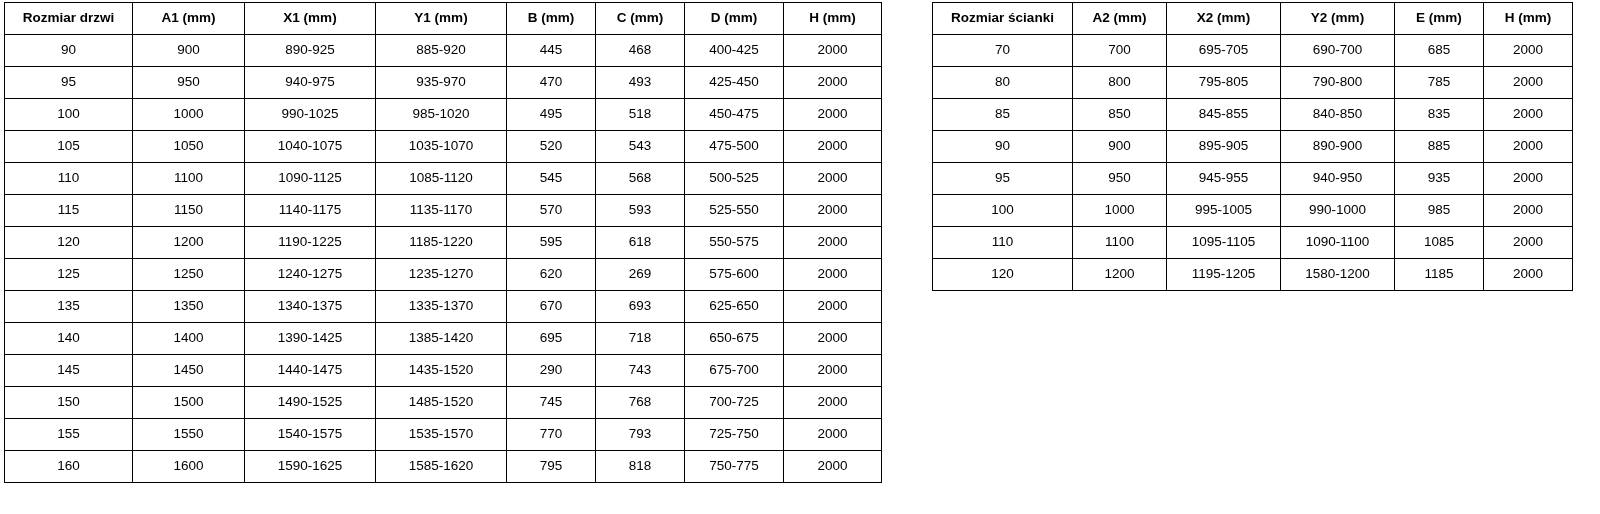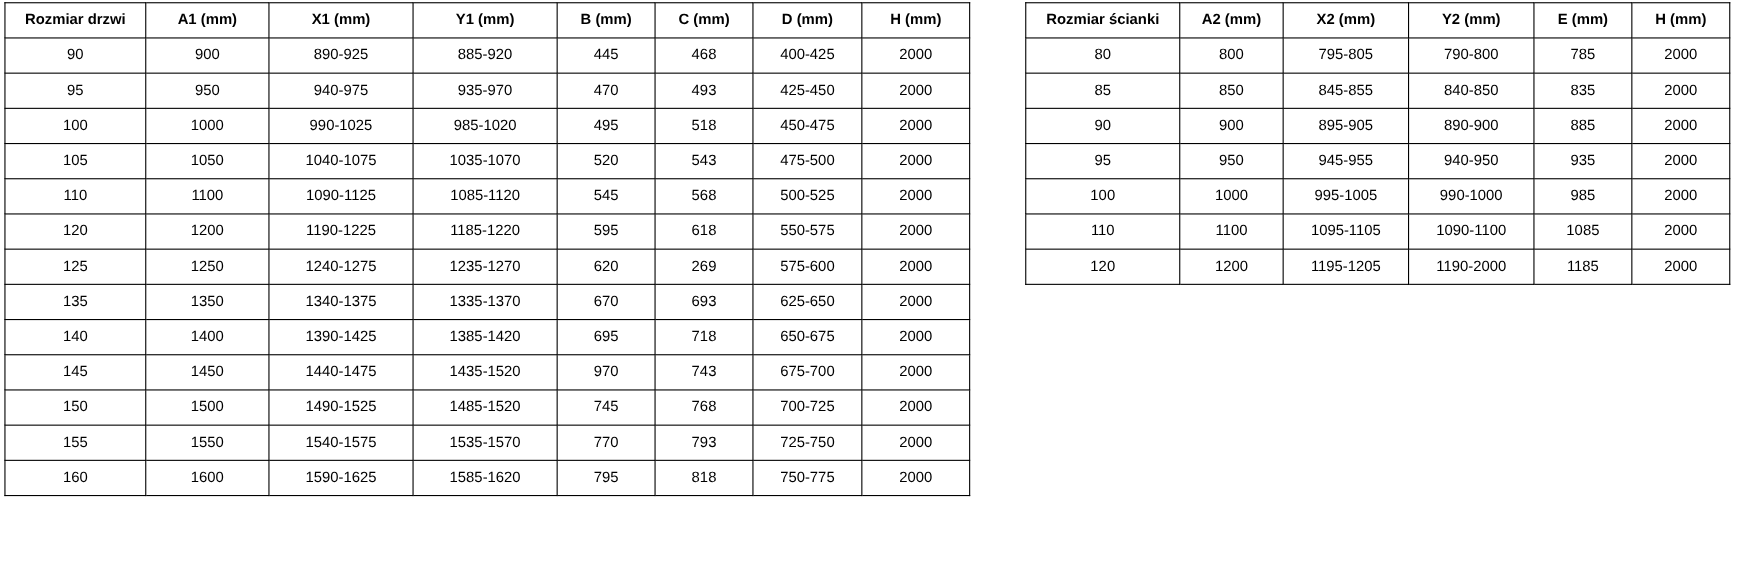--- a/index.html
+++ b/index.html
@@ -146,20 +146,30 @@
             <td>110</td>
             <td>1100</td>
             <td>1090-1125</td>
             <td>1085-1120</td>
             <td>545</td>
             <td>568</td>
             <td>500-525</td>
             <td>2000</td>
           </tr>
           <tr>
+            <td>115</td>
+            <td>1150</td>
+            <td>1140-1175</td>
+            <td>1135-1170</td>
+            <td>570</td>
+            <td>593</td>
+            <td>525-550</td>
+            <td>2000</td>
+          </tr>
+          <tr>
             <td>120</td>
             <td>1200</td>
             <td>1190-1225</td>
             <td>1185-1220</td>
             <td>595</td>
             <td>618</td>
             <td>550-575</td>
             <td>2000</td>
           </tr>
           <tr>
@@ -190,21 +200,21 @@
             <td>695</td>
             <td>718</td>
             <td>650-675</td>
             <td>2000</td>
           </tr>
           <tr>
             <td>145</td>
             <td>1450</td>
             <td>1440-1475</td>
             <td>1435-1520</td>
-            <td>970</td>
+            <td>290</td>
             <td>743</td>
             <td>675-700</td>
             <td>2000</td>
           </tr>
           <tr>
             <td>150</td>
             <td>1500</td>
             <td>1490-1525</td>
             <td>1485-1520</td>
             <td>745</td>
@@ -251,20 +261,28 @@
           <th>Rozmiar ścianki</th>
           <th>A2 (mm)</th>
           <th>X2 (mm)</th>
           <th>Y2 (mm)</th>
           <th>E (mm)</th>
           <th>H (mm)</th>
         </tr>
       </thead>
       <tbody id="wall-body">
           <tr>
+            <td>70</td>
+            <td>700</td>
+            <td>695-705</td>
+            <td>690-700</td>
+            <td>685</td>
+            <td>2000</td>
+          </tr>
+          <tr>
             <td>80</td>
             <td>800</td>
             <td>795-805</td>
             <td>790-800</td>
             <td>785</td>
             <td>2000</td>
           </tr>
           <tr>
             <td>85</td>
             <td>850</td>
@@ -302,21 +320,21 @@
             <td>1100</td>
             <td>1095-1105</td>
             <td>1090-1100</td>
             <td>1085</td>
             <td>2000</td>
           </tr>
           <tr>
             <td>120</td>
             <td>1200</td>
             <td>1195-1205</td>
-            <td>1190-2000</td>
+            <td>1580-1200</td>
             <td>1185</td>
             <td>2000</td>
           </tr>
         </tbody>
     </table>
   </div>
 
 </div>
 
 </body></html>

